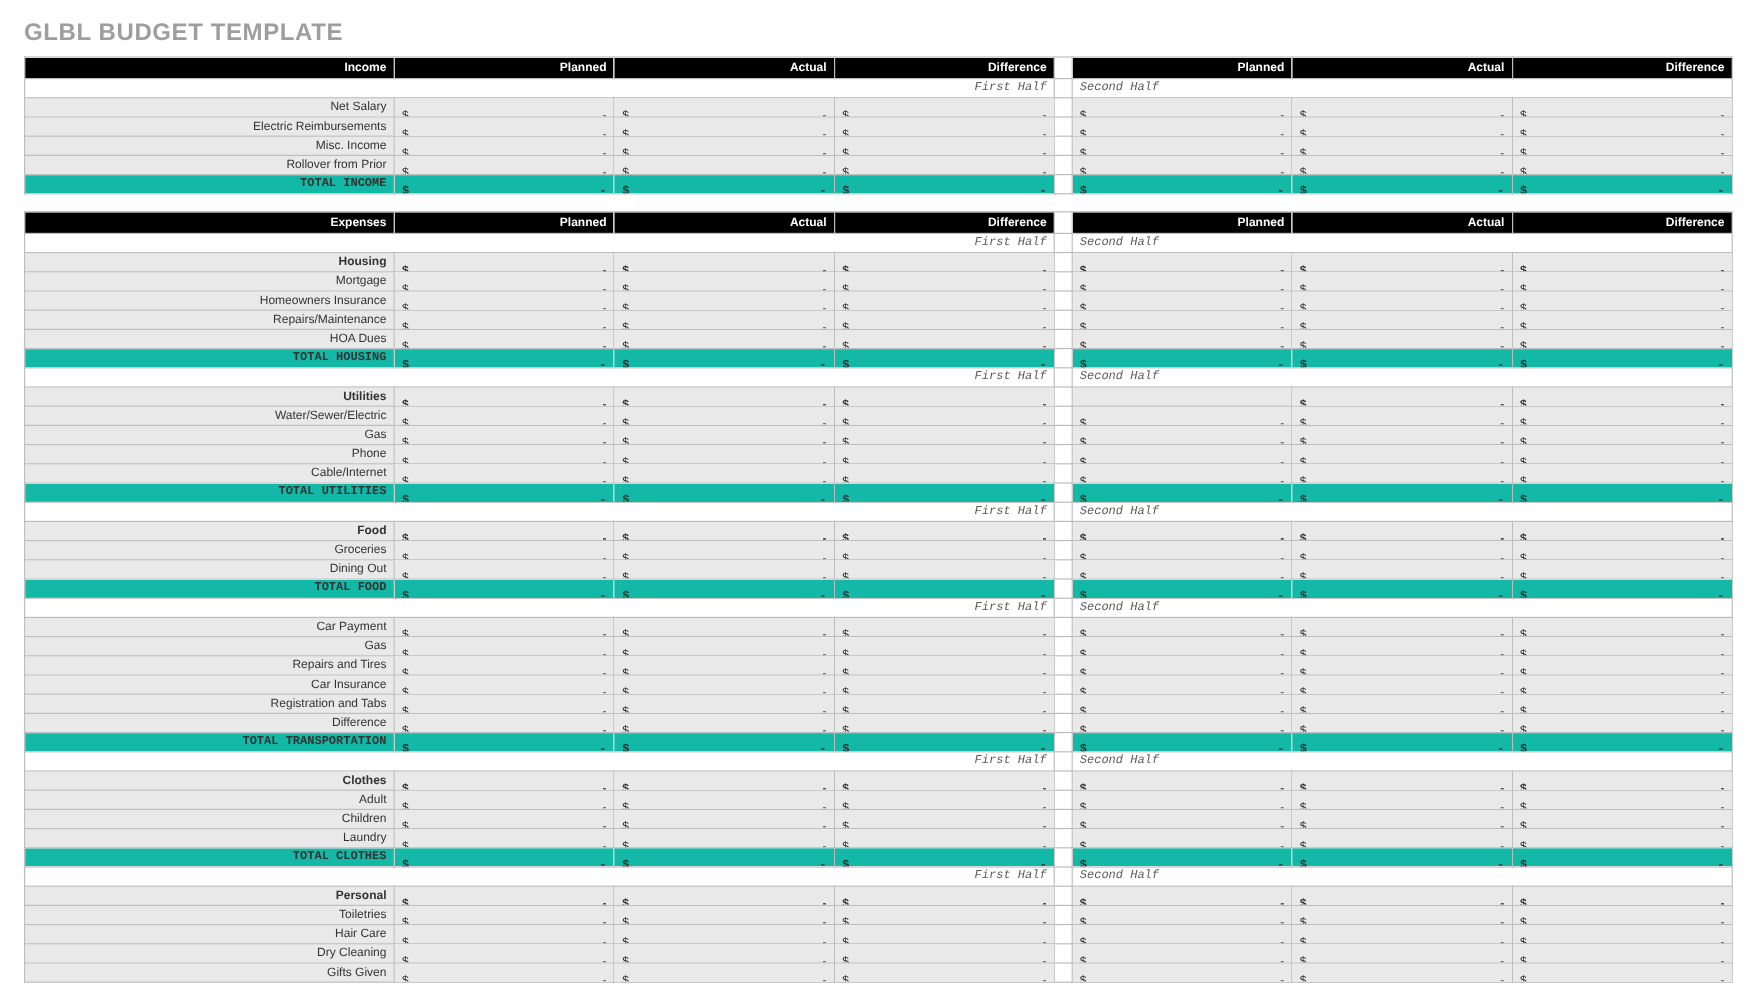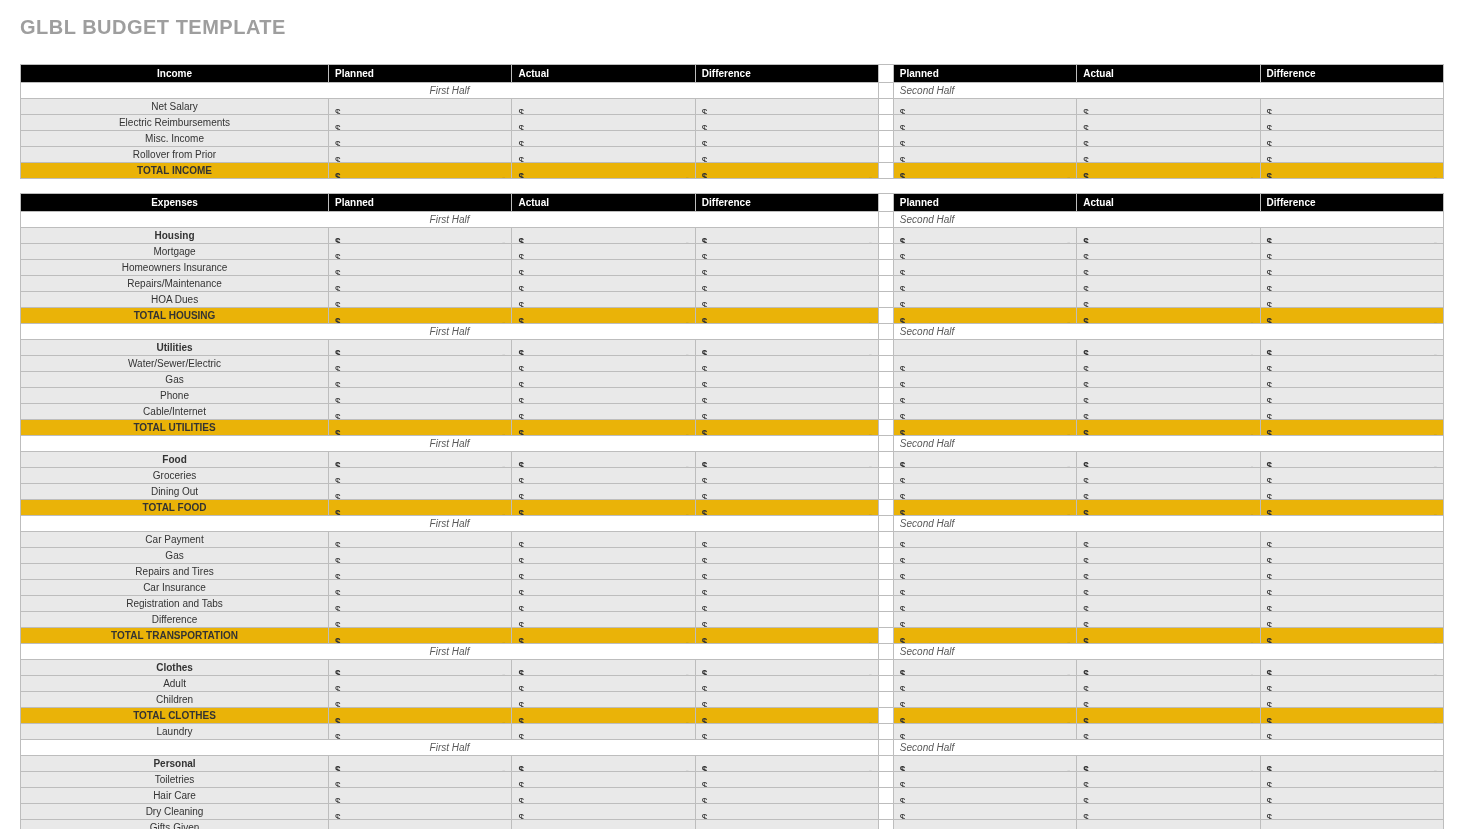--- a/index.html
+++ b/index.html
@@ -8,21 +8,21 @@
     font-size: 11px;
     color: #333;
     background: #fff;
     padding: 16px 20px;
   }
   h1 {
     font-size: 20px;
     font-weight: 700;
     color: #9e9e9e;
     letter-spacing: .5px;
-    margin-bottom: 25px;
+    margin-bottom: 8px;
   }
   .section { margin-bottom: 14px; }
   .tbl {
     width: 100%;
     border-collapse: collapse;
     table-layout: fixed;
   }
   .tbl tr { height: 14px; }
   .tbl td, .tbl th {
     border: 1px solid #bdbdbd;
@@ -31,35 +31,36 @@
     white-space: nowrap;
     overflow: hidden;
     text-overflow: ellipsis;
     font-size: 10px;
     line-height: 13px;
   }
   .hdr {
     background: #000;
     color: #fff;
     font-weight: 700;
-    text-align: left;
+    text-align: right;
     font-size: 10px;
     height: 18px;
     border: 1px solid #000;
   }
   .gap { border: none; background: #fff; }
-  .label-col { text-align: center; margin-top: 42px; }
+  .label-col { text-align: right; margin-top: 42px; }
   .subhead {
     font-style: italic;
     color: #5a5a5a;
     background: #fff;
+    font-family: Liberation Mono, monospace;
   }
   .cat-bold { font-weight: 700; background: #e9e9e9; }
   .row-norm { background: #e9e9e9; }
-  .total-row { background: #eab308; font-weight: 700; }
+  .total-row { background: #14b8a6; font-weight: 700; font-family: Liberation Mono, monospace; }
   .mcell {
     position: relative;
     padding-left: 14px;
     padding-right: 10px;
   }
   .mcell::before {
     content: "$";
     position: absolute;
     left: 6px;
   }
@@ -467,38 +468,38 @@
           <td class="label-col row-norm">Children</td>
           <td class="mcell row-norm"></td>
           <td class="mcell row-norm"></td>
           <td class="mcell row-norm"></td>
           <td class="gap"></td>
           <td class="mcell row-norm"></td>
           <td class="mcell row-norm"></td>
           <td class="mcell row-norm"></td>
         </tr>
         <tr>
+          <td class="label-col row-norm">Laundry</td>
+          <td class="mcell row-norm"></td>
+          <td class="mcell row-norm"></td>
+          <td class="mcell row-norm"></td>
+          <td class="gap"></td>
+          <td class="mcell row-norm"></td>
+          <td class="mcell row-norm"></td>
+          <td class="mcell row-norm"></td>
+        </tr>
+        <tr>
           <td class="label-col total-row">TOTAL CLOTHES</td>
           <td class="mcell total-row"></td>
           <td class="mcell total-row"></td>
           <td class="mcell total-row"></td>
           <td class="gap"></td>
           <td class="mcell total-row"></td>
           <td class="mcell total-row"></td>
           <td class="mcell total-row"></td>
-        </tr>
-        <tr>
-          <td class="label-col row-norm">Laundry</td>
-          <td class="mcell row-norm"></td>
-          <td class="mcell row-norm"></td>
-          <td class="mcell row-norm"></td>
-          <td class="gap"></td>
-          <td class="mcell row-norm"></td>
-          <td class="mcell row-norm"></td>
-          <td class="mcell row-norm"></td>
         </tr>
         <tr>
           <td class="subhead label-col" colspan="4">First Half</td>
           <td class="gap"></td>
           <td class="subhead" colspan="3">Second Half</td>
         </tr>
         <tr>
           <td class="label-col cat-bold">Personal</td>
           <td class="mcell cat-bold"></td>
           <td class="mcell cat-bold"></td>

